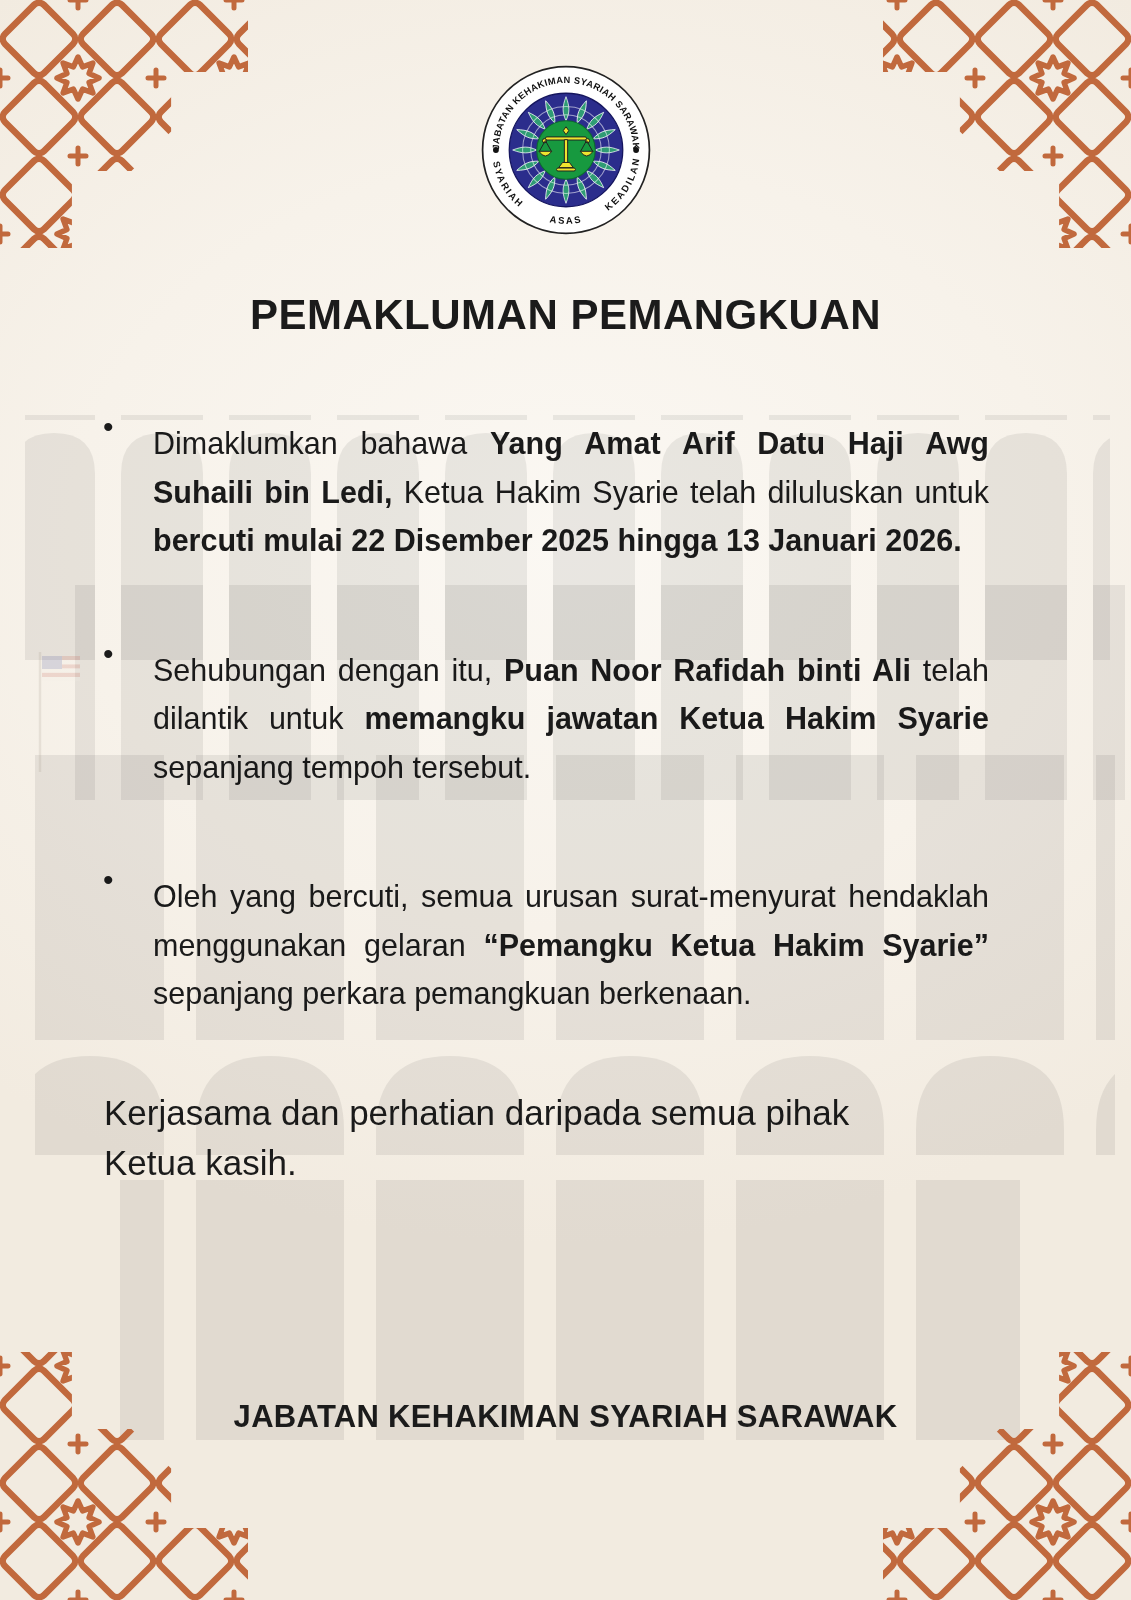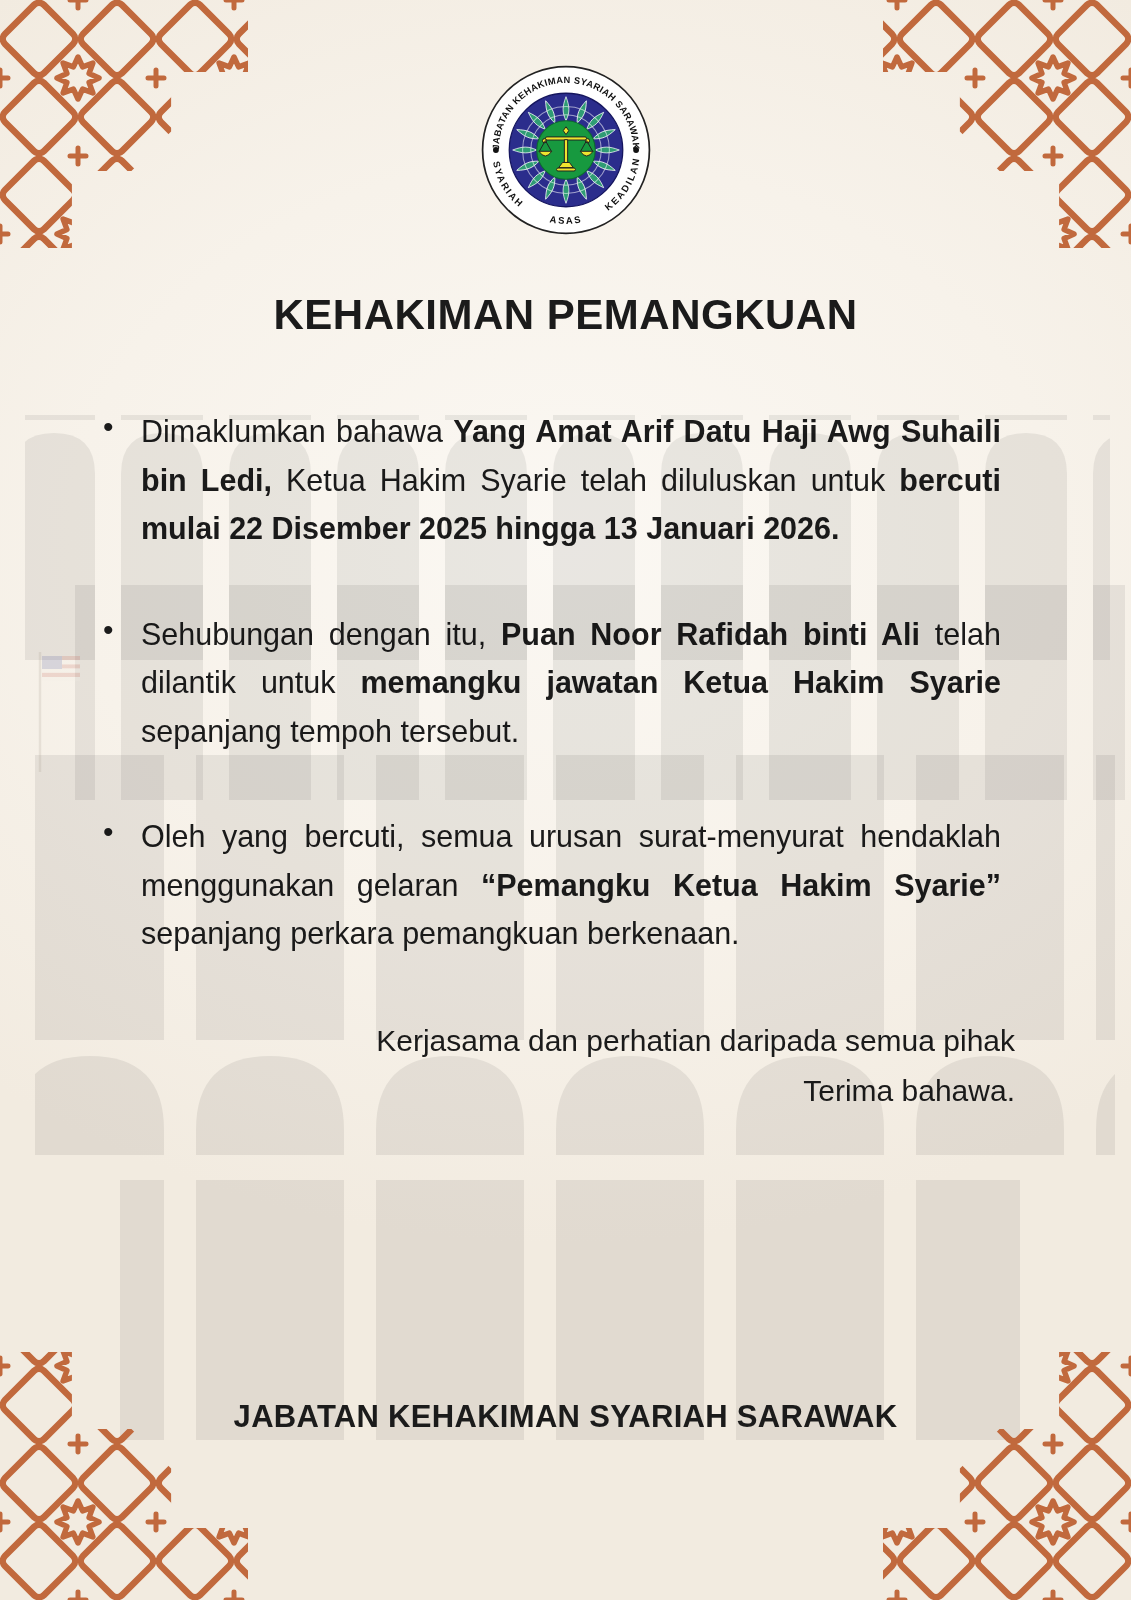--- a/index.html
+++ b/index.html
@@ -26,25 +26,25 @@
   .watermark{position:absolute;inset:0;pointer-events:none}
   
   .emblem{display:block;margin:64px auto 0;width:172px;height:172px}
   
   .title{margin:50px 0 0;text-align:center;font-size:42px;line-height:57px;
          font-weight:700;letter-spacing:.5px;color:var(--ink)}
   .title span{display:block}
   .bullets{margin:60px 0 0;padding:0 126px 0 103px;list-style:none}
   .bullet-item{display:flex;margin-bottom:49px}
   .marker{flex:0 0 34px;font-size:30px;line-height:48.5px;color:var(--ink)}
-  .bullet-text{flex:1;margin:4px;font-size:30.5px;line-height:48.5px;
+  .bullet-text{flex:1;margin:16px;font-size:30.5px;line-height:48.5px;
                text-align:justify;text-justify:inter-word;color:var(--ink)}
   .bullet-text .b{font-weight:700}
-  .closing{margin:54px 16px 0;padding:0 100px;text-align:right;
-           font-size:30px;line-height:50px;color:var(--ink)}
+  .closing{margin:54px 4px 0;padding:0 100px;text-align:left;
+           font-size:35px;line-height:50px;color:var(--ink)}
   .footer{position:absolute;top:1399px;left:0;right:0;text-align:center;
           font-weight:700;font-size:31px;letter-spacing:.3px;color:var(--ink)}
   .hidden-defs{position:absolute;width:0;height:0;overflow:hidden}
 </style>
 </head>
 <body>
 
 <svg class="hidden-defs" aria-hidden="true">
   <defs>
     <pattern id="lattice" width="156" height="156" patternUnits="userSpaceOnUse">
@@ -163,38 +163,38 @@
       <path d="M-24,-11 L-31,1.5 M-24,-11 L-17,1.5 M24,-11 L31,1.5 M24,-11 L17,1.5" fill="none"></path>
       <path d="M-31.5,1.5 Q-24,12.5 -16.5,1.5 Z"></path>
       <path d="M16.5,1.5 Q24,12.5 31.5,1.5 Z"></path>
       <rect x="-1.9" y="-12" width="3.8" height="27"></rect>
       <path d="M-8.5,20.5 L8.5,20.5 L4,14.5 L-4,14.5 Z"></path>
       <rect x="-11" y="21" width="22" height="3.4" rx="1.7"></rect>
     </g>
   </svg>
 
   <h1 class="title">
-    <span>KEHAKIMAN PEMANGKUAN</span>
+    <span>PEMAKLUMAN PEMANGKUAN</span>
   </h1>
 
   <ul class="bullets">
       <li class="bullet-item">
         <span class="marker">•</span>
         <p class="bullet-text"><span>Dimaklumkan bahawa </span><span class="b">Yang Amat Arif Datu Haji Awg Suhaili bin Ledi,</span><span> Ketua Hakim Syarie telah diluluskan untuk </span><span class="b">bercuti mulai 22 Disember 2025 hingga 13 Januari 2026.</span></p>
       </li>
       <li class="bullet-item">
         <span class="marker">•</span>
         <p class="bullet-text"><span>Sehubungan dengan itu, </span><span class="b">Puan Noor Rafidah binti Ali</span><span> telah dilantik untuk </span><span class="b">memangku jawatan Ketua Hakim Syarie</span><span> sepanjang tempoh tersebut.</span></p>
       </li>
       <li class="bullet-item">
         <span class="marker">•</span>
         <p class="bullet-text"><span>Oleh yang bercuti, semua urusan surat-menyurat hendaklah menggunakan gelaran </span><span class="b">“Pemangku Ketua Hakim Syarie”</span><span> sepanjang perkara pemangkuan berkenaan.</span></p>
       </li>
     </ul>
 
   <p class="closing">
     <span style="display:block">Kerjasama dan perhatian daripada semua pihak</span>
-    <span style="display:block">Terima bahawa.</span>
+    <span style="display:block">Ketua kasih.</span>
   </p>
 
   <div class="footer">JABATAN KEHAKIMAN SYARIAH SARAWAK</div>
 
 </div>
 
 </body></html>

